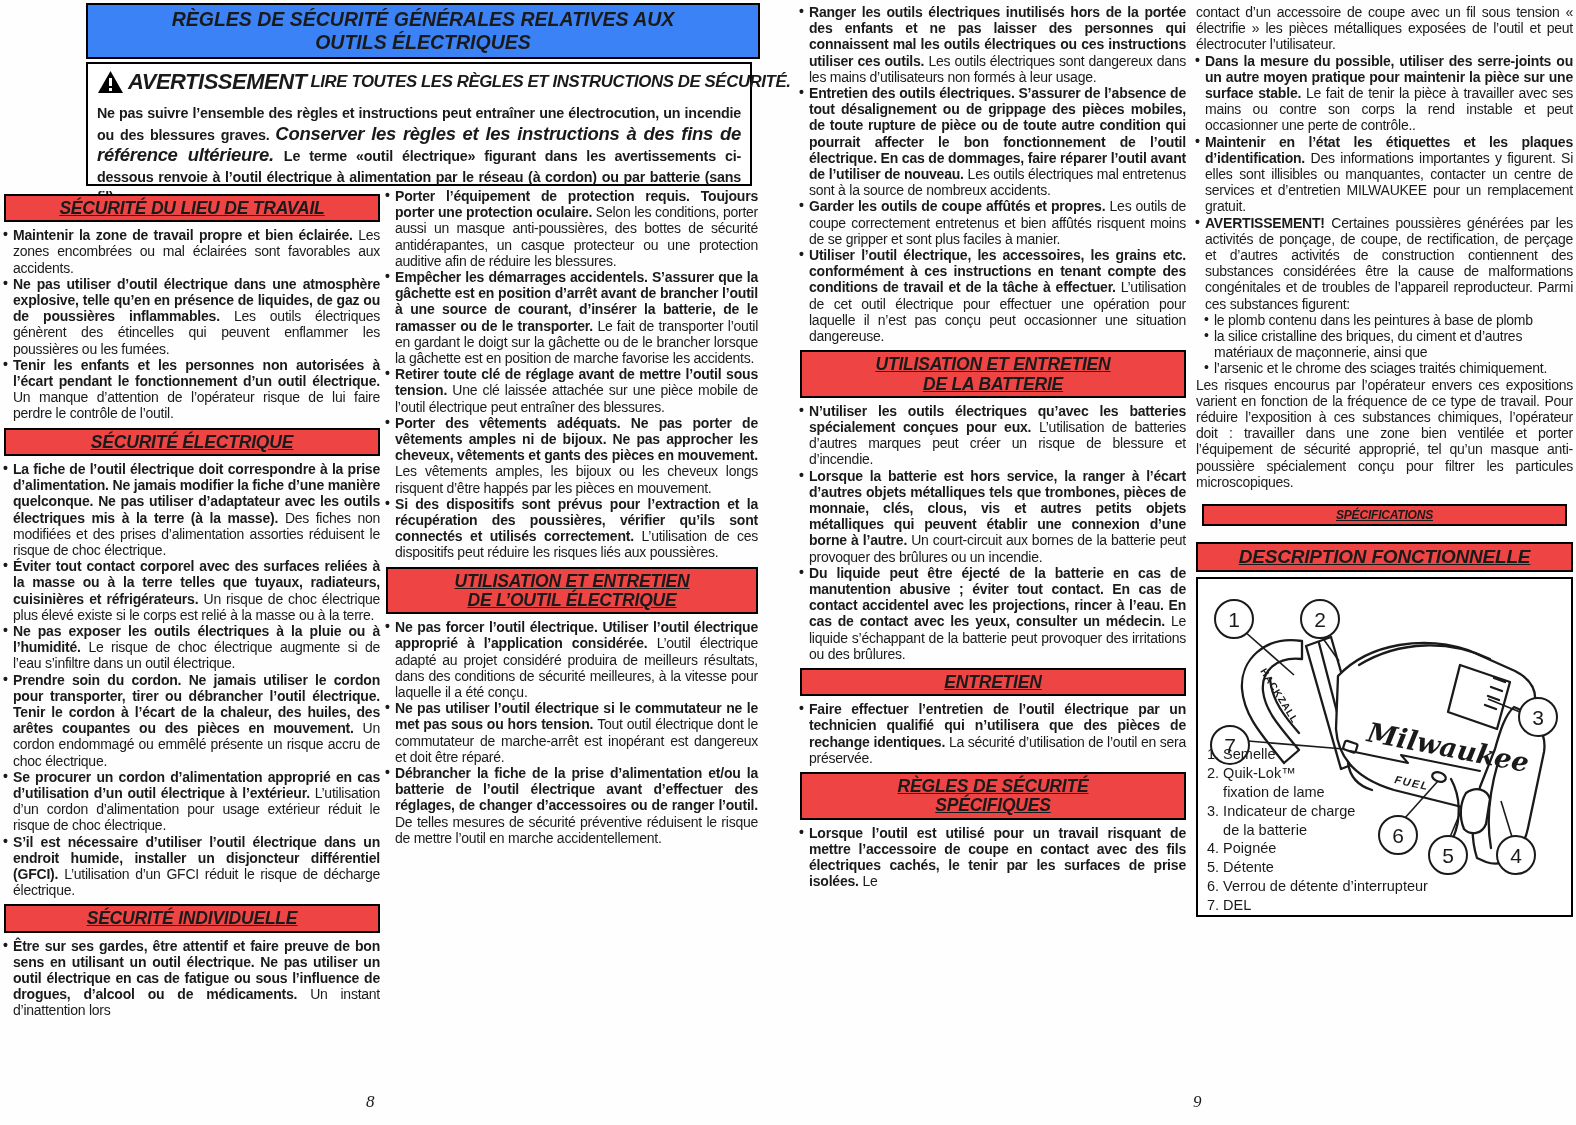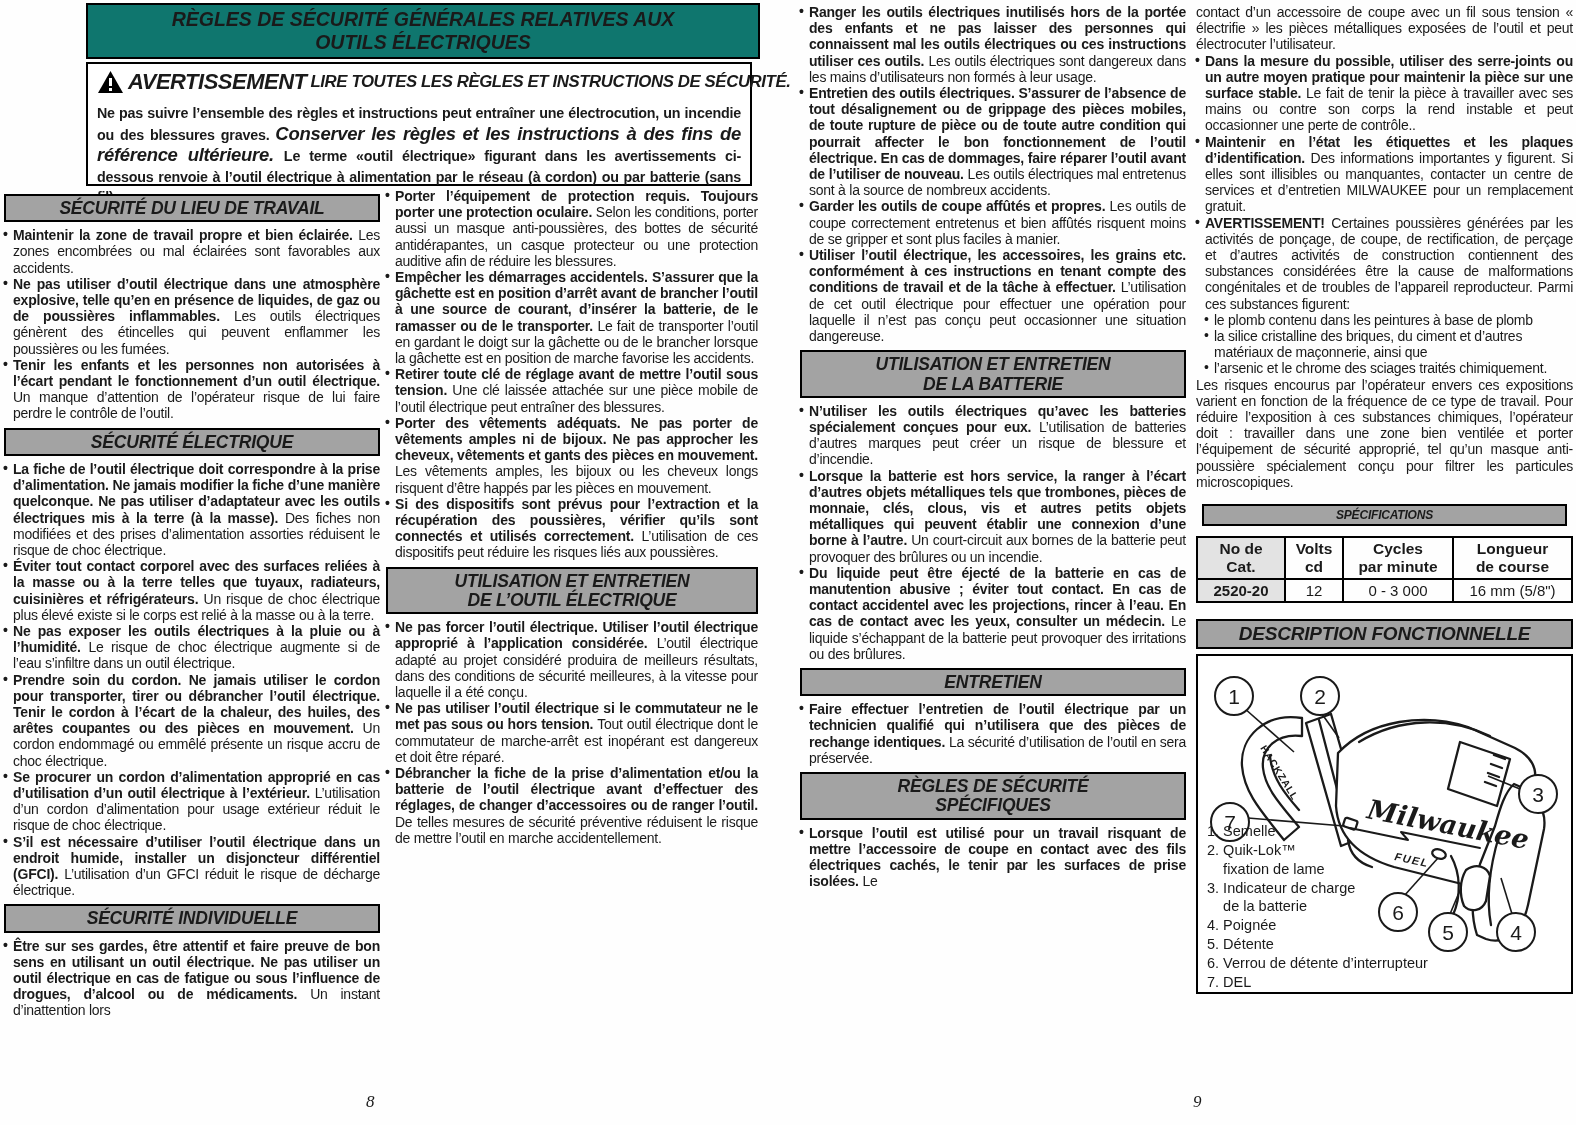--- a/index.html
+++ b/index.html
@@ -6,25 +6,25 @@
   .sheet{position:relative;width:1576px;height:1125px;background:#fefefe;overflow:hidden;
          font-family:"Liberation Sans",sans-serif;color:#1a1a1a;}
   
   .flow .para,.flow .bullet,.flow .subbullet{
     font-size:14px;line-height:16.2px;letter-spacing:-0.25px;text-align:justify;}
   .flow .bullet{position:relative;padding-left:9px;}
   .flow .bullet::before{content:"\2022";position:absolute;left:-1px;top:-1px;font-weight:bold;}
   .flow .subbullet{position:relative;padding-left:18px;text-align:left;}
   .flow .subbullet::before{content:"\2022";position:absolute;left:8px;top:-1px;}
   .flow b{letter-spacing:-0.2px;}
-  .sec-head{border:2px solid #000;background:#a3a3a3;text-align:center;
+  .sec-head{border:2px solid #000;background:#ef4444;text-align:center;
     font-weight:bold;font-style:italic;font-size:17.5px;line-height:1.1;
-    padding:3px 16px 2px;margin:6px 0 5px;white-space:pre-line;letter-spacing:-0.2px;}
-  
-  .lp-title{position:absolute;left:86px;top:3px;width:666px;border:2.5px solid #000;background:#0f766e;
+    padding:3px 16px 2px;margin:6px 0 5px;white-space:pre-line;letter-spacing:-0.2px;text-decoration:underline;}
+  
+  .lp-title{position:absolute;left:86px;top:3px;width:666px;border:2.5px solid #000;background:#3b82f6;
     text-align:center;font-weight:bold;font-style:italic;font-size:19.5px;line-height:1.18;padding:3px 2px;}
   .warnbox{position:absolute;left:86px;top:62px;width:666px;height:124px;border:2.5px solid #000;
     background:#fff;padding:5px 9px 4px;box-sizing:border-box;}
   .warn-head{display:flex;align-items:center;gap:4px;}
   .warn-label{font-weight:bold;font-style:italic;font-size:22px;letter-spacing:-0.5px;white-space:nowrap;}
   .warn-title{font-weight:bold;font-style:italic;font-size:16.8px;letter-spacing:-0.4px;white-space:nowrap;}
   .warn-body{font-size:14.3px;font-weight:bold;line-height:20.5px;text-align:justify;letter-spacing:-0.2px;margin-top:8px;}
   .warn-em{font-size:18.5px;font-style:italic;letter-spacing:-0.3px;}
   
   .col{position:absolute;}
@@ -123,40 +123,20 @@
         <div class="bullet"><b>Maintenir en l’état les étiquettes et les plaques d’identification. </b>Des informations importantes y figurent. Si elles sont illisibles ou manquantes, contacter un centre de services et d’entretien MILWAUKEE pour un remplacement gratuit.</div>
         <div class="bullet"><b>AVERTISSEMENT! </b>Certaines poussières générées par les activités de ponçage, de coupe, de rectification, de perçage et d’autres activités de construction contiennent des substances considérées être la cause de malformations congénitales et de troubles de l’appareil reproducteur. Parmi ces substances figurent:</div>
         <div class="subbullet">le plomb contenu dans les peintures à base de plomb</div>
         <div class="subbullet">la silice cristalline des briques, du ciment et d’autres matériaux de maçonnerie, ainsi que</div>
         <div class="subbullet">l’arsenic et le chrome des sciages traités chimiquement.</div>
         <div class="para">Les risques encourus par l’opérateur envers ces expositions varient en fonction de la fréquence de ce type de travail. Pour réduire l’exposition à ces substances chimiques, l’opérateur doit : travailler dans une zone bien ventilée et porter l’équipement de sécurité approprié, tel qu’un masque anti-poussière spécialement conçu pour filtrer les particules microscopiques.</div>
       </div>
 
     <div class="spec-wrap">
       <div class="sec-head" style="margin:6px;font-size:12px;">SPÉCIFICATIONS</div>
-      <table class="spec">
-        <tbody>
-            <tr>
-          <td class="h grey" style="width:82px">No de
-Cat.</td>
-          <td class="h" style="width:52px">Volts
-cd</td>
-          <td class="h" style="width:104px">Cycles
-par minute</td>
-          <td class="h">Longueur
-de course</td>
-        </tr>
-        <tr>
-          <td class="grey">2520-20</td>
-          <td>12</td>
-          <td>0 - 3 000</td>
-          <td>16 mm (5/8")</td>
-        </tr>
-      </tbody>
-        </table>
     </div>
 
     <div class="sec-head desc-head">DESCRIPTION FONCTIONNELLE</div>
 
     <div class="diagram">
       <svg width="373" height="332" viewBox="0 0 373 332" style="position:absolute;left:0;top:0;">
         <g fill="none" stroke="#1a1a1a" stroke-width="2.3" stroke-linejoin="round" stroke-linecap="round">
 
           <path d="M104,62 C66,56 42,82 44,110 C46,136 62,154 86,184 L101,171 C82,148 67,132 65,112 C63,92 79,77 104,80 Z" fill="#fff"></path>
           <path d="M72,100 C74,122 87,138 101,154"></path>

